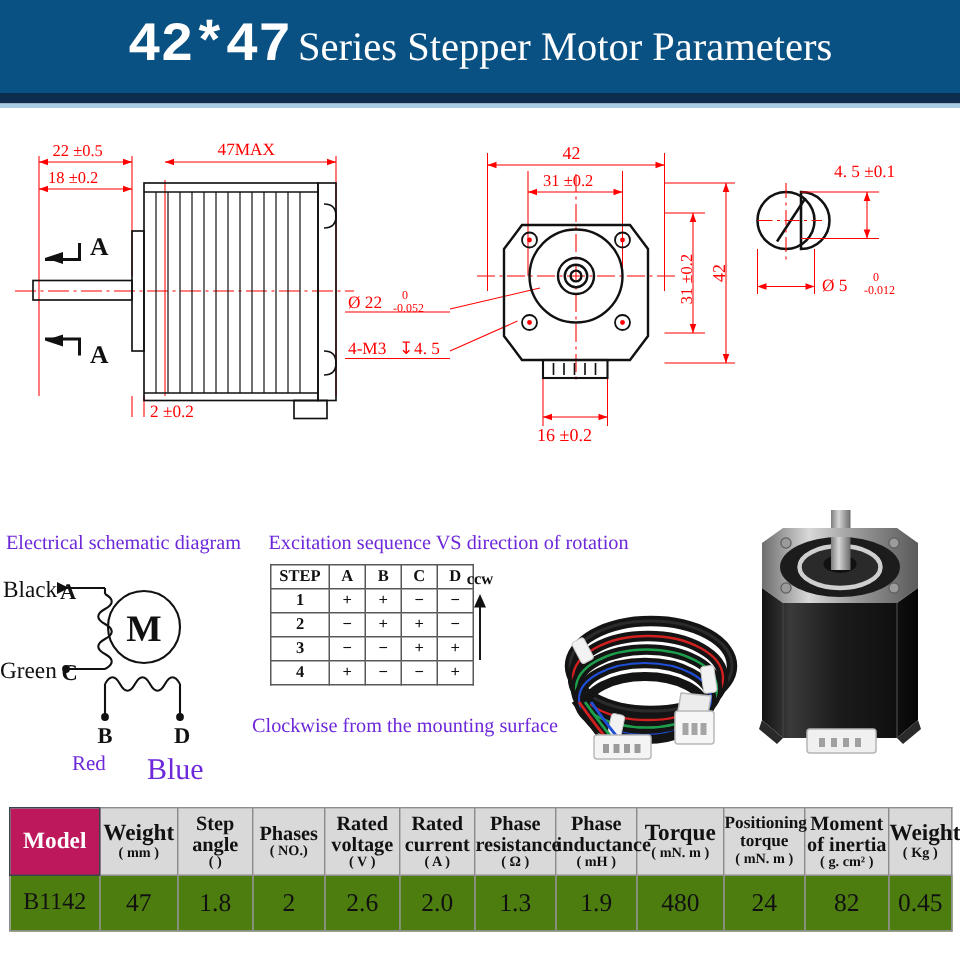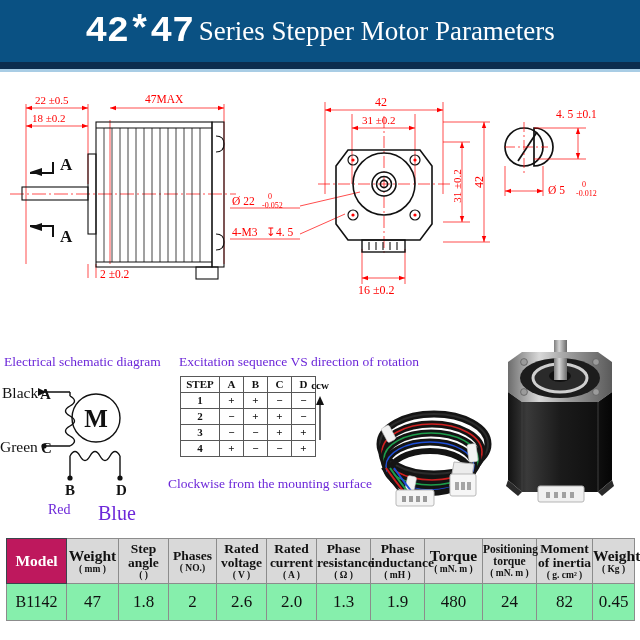--- a/index.html
+++ b/index.html
@@ -93,21 +93,21 @@
   }
   .spec thead th.model-h{
     background:#be185d;color:#ffffff;
     font-size:19px;border:1px solid #3a444c;
   }
   .spec .h-main{display:block;font-size:15.5px;}
   .spec .h-main.sm{font-size:11.5px;}
   .spec .h-main.md{font-size:13.5px;}
   .spec .h-unit{display:block;font-size:9.5px;margin-top:1px;}
   .spec tbody td{
-    height:36px;font-size:17px;background:#86efac;
+    height:36px;font-size:17px;background:#4d7c0f;
   }
   .spec tbody td.model-c{font-size:16px;}
 </style>
 </head>
 <body>
 
 <div class="page">
 
   <div class="header"></div>
   <div class="header-strip"></div>

